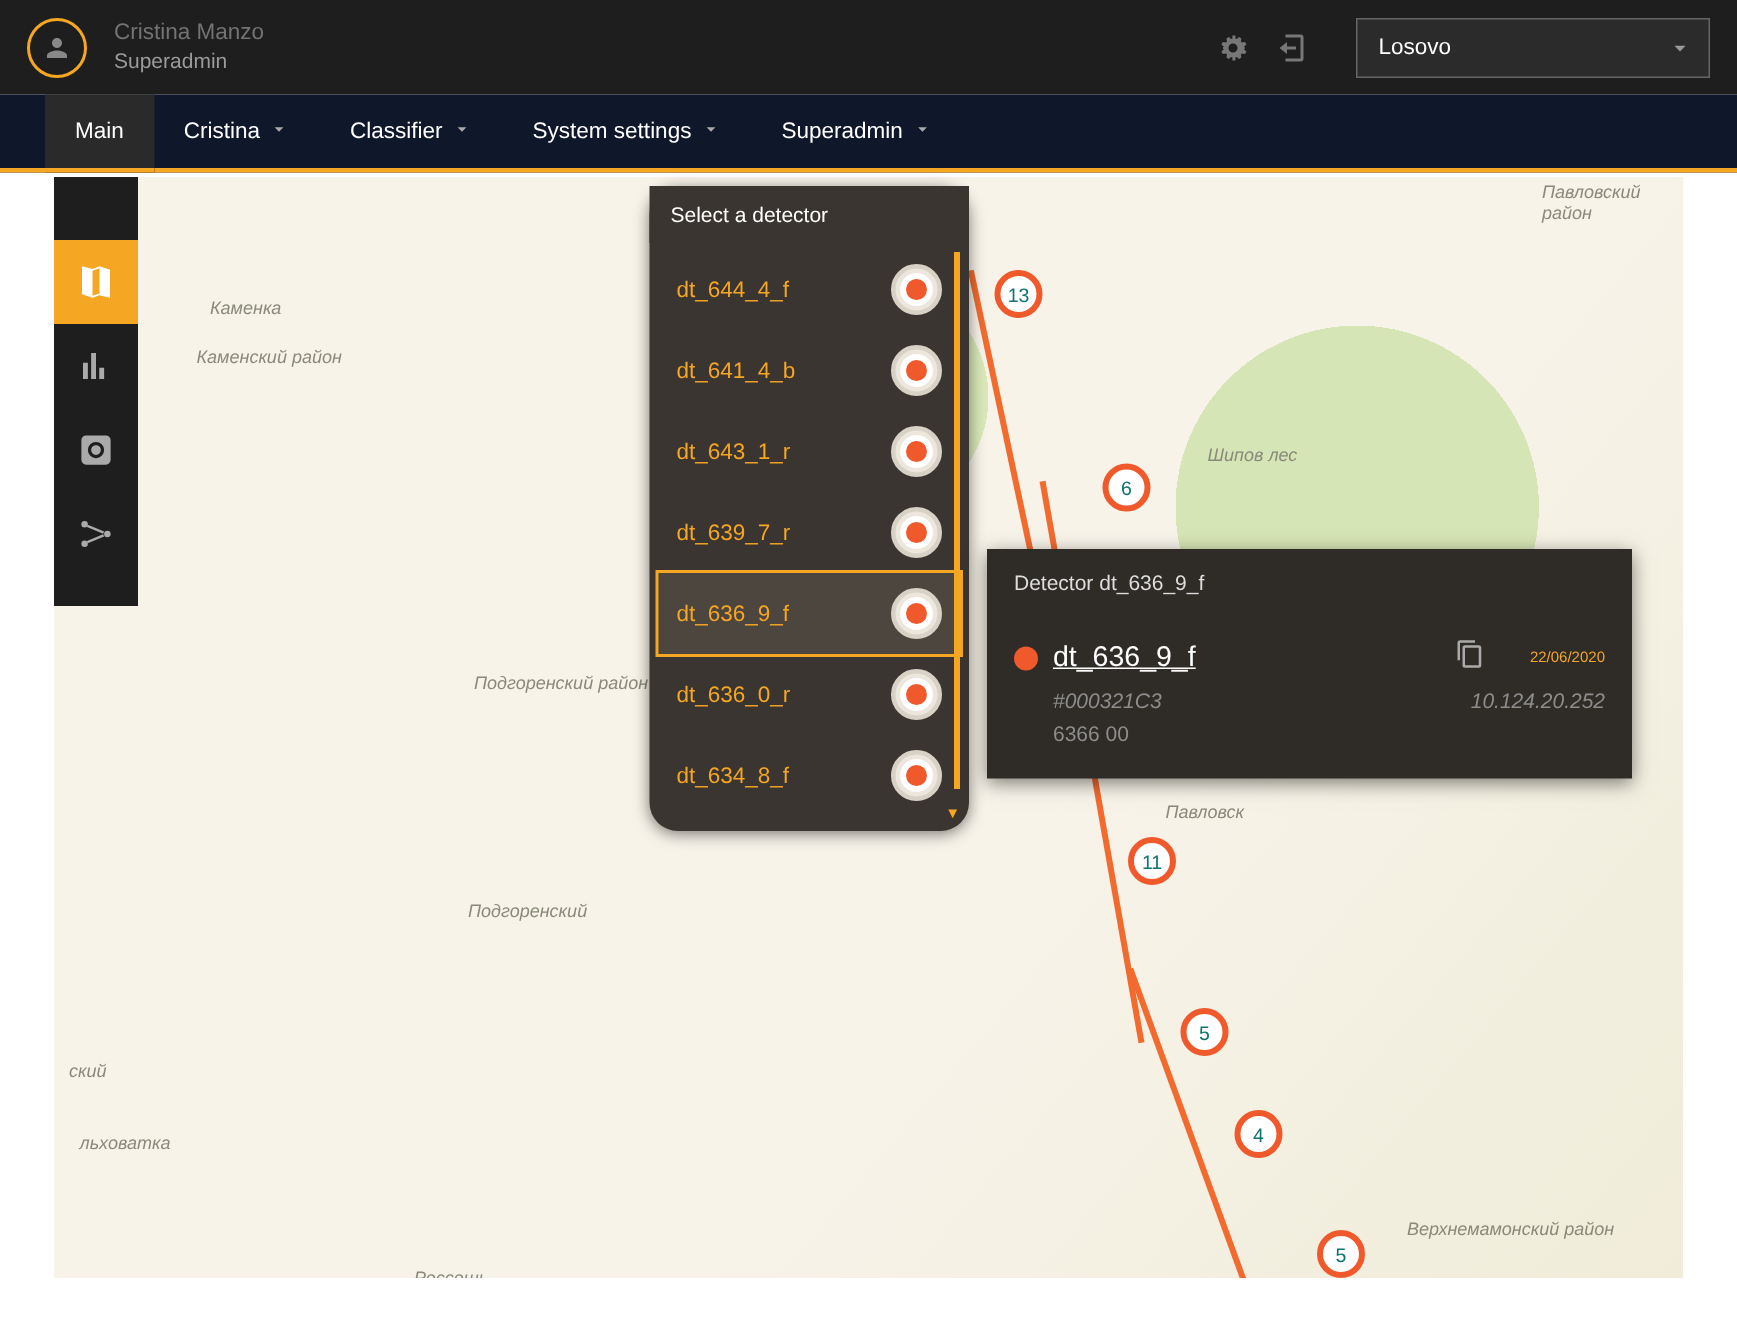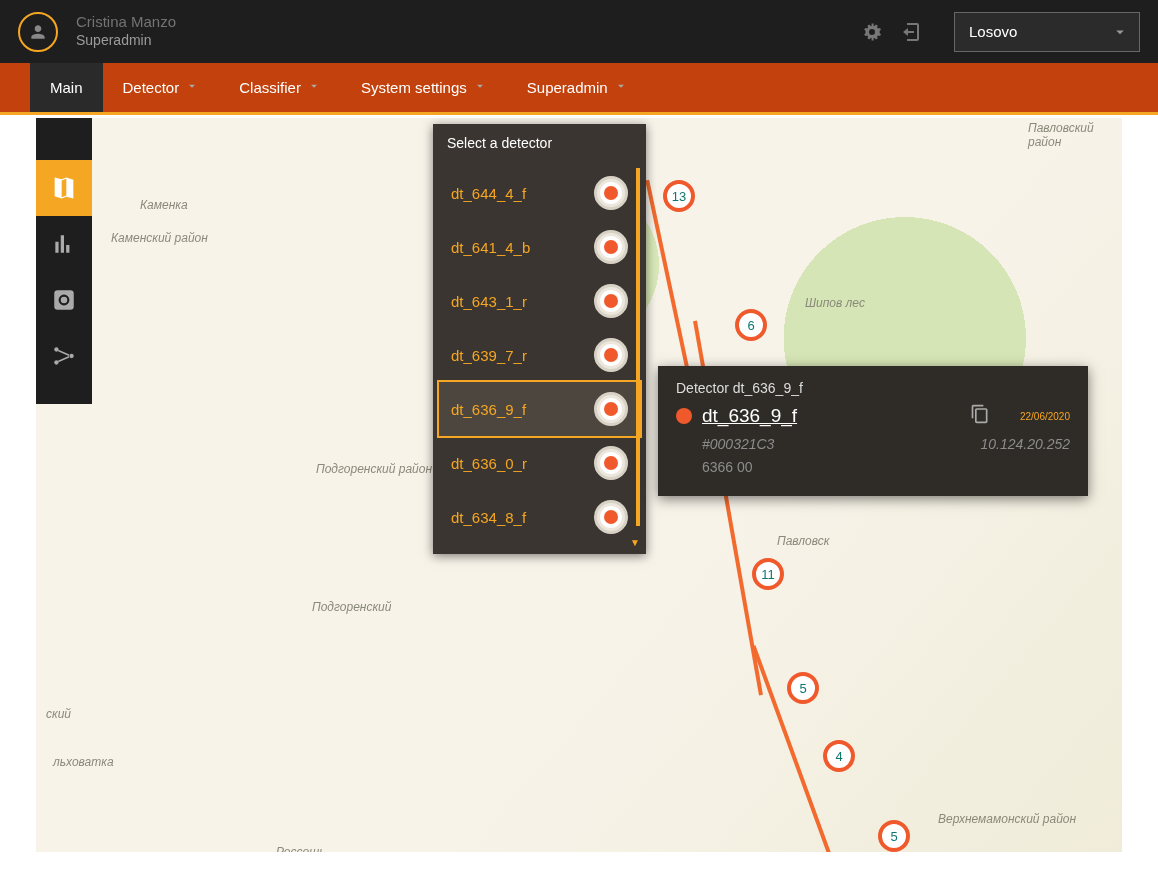--- a/index.html
+++ b/index.html
@@ -10,26 +10,26 @@
   .topbar { height: 63px; background: #1e1e1e; display: flex; align-items: center; padding: 0 18px; }
   .avatar { width: 40px; height: 40px; border-radius: 50%; border: 2px solid #f5a623; display: flex; align-items: center; justify-content: center; margin-right: 18px; }
   .avatar svg { width: 20px; height: 20px; fill: #888; }
   .user-block { display: flex; flex-direction: column; line-height: 1.25; }
   .user-name { color: #737373; font-size: 15px; }
   .user-role { color: #9b9b9b; font-size: 14px; }
   .topbar-spacer { flex: 1; }
   .topbar-actions { display: flex; align-items: center; gap: 10px; margin-right: 30px; }
   .icon-btn { width: 28px; height: 28px; display:flex; align-items:center; justify-content:center; }
   .icon-btn svg { fill:#777; }
-  .location-select { height: 40px; border: 1px solid #666; background: #2b2b2b; display: flex; align-items: center; padding: 0 14px; width: 186px; position: relative; }
+  .location-select { height: 40px; border: 1px solid #666; background: #2b2b2b; display: flex; align-items: center; padding: 0 14px; width: 236px; position: relative; }
   .location-select span { color: #fff; font-size: 15px; }
   .location-select .chev { position:absolute; right:10px; top:10px; }
 
   
-  .menubar { height: 52px; background: #c2410c; display: flex; align-items: stretch; padding-left: 30px; border-bottom: 3px solid #f5a623;}
+  .menubar { height: 52px; background: #0f172a; display: flex; align-items: stretch; padding-left: 30px; border-bottom: 3px solid #f5a623;}
   .menuitem { color:#fff; font-size:15px; display:flex; align-items:center; padding: 0 20px; gap:6px; cursor:pointer; }
   .menuitem.active { background:#2a2a2a; border-bottom: 3px solid #f5a623; margin-bottom:-3px;}
   .menuitem .chev svg { fill:#aaa; }
 
   
   .sidebar { position:absolute; left:36px; top:118px; width:56px; background:#1e1e1e; padding-top:4px; padding-bottom:20px; }
   .side-btn { height:56px; display:flex; align-items:center; justify-content:center; }
   .side-btn.active { background:#f5a623; }
   .side-btn svg { fill:#aaa; }
   .side-btn.active svg { fill:#fff; }
@@ -46,34 +46,34 @@
   }
   .map-label { position:absolute; color:#8a8a7a; font-size:12px; font-style:italic;}
   
   
   .road { position:absolute; background:#f26a2e; }
   
   
   .map-marker { position:absolute; width:32px; height:32px; border:4px solid #f0592b; background:#fff; border-radius:50%; display:flex; align-items:center; justify-content:center; font-size:13px; color:#0f766e; font-weight:500;}
 
   
-  .detector-panel { position:absolute; left:433px; top:124px; width:213px; background:#3a3530; box-shadow:0 2px 10px rgba(0,0,0,0.5); }
+  .detector-panel { position:absolute; left:433px; top:124px; width:213px; background:#3a3530; box-shadow:0 2px 10px rgba(0,0,0,0.5);border-radius:19px; }
   .detector-header { padding: 11px 14px; color:#fff; font-size:14px; background:#3a3530;}
   .detector-list { position:relative; padding: 4px 6px 10px 6px; }
   .detector-list::after { content:''; position:absolute; right:6px; top:6px; bottom:28px; width:4px; background:#f5a623; }
   .detector-item { display:flex; align-items:center; justify-content:space-between; padding:10px 12px; cursor:pointer;}
   .detector-item .label { color:#f5a623; font-size:15px; }
   .detector-item.selected { outline:2px solid #f5a623; background:#4d463f; }
   .radio-btn { width:34px; height:34px; border-radius:50%; background:#ece6dc; border:3px solid #d8d2c6; display:flex; align-items:center; justify-content:center;}
   .radio-btn .inner { width:14px; height:14px; border-radius:50%; background:#f0592b; box-shadow:0 0 0 4px #fff, 0 0 0 6px #ece6dc;}
   .scroll-ind {position:absolute;right:6px;bottom:6px;color:#f5a623;font-size:10px;}
 
   
   .detail-card { position:absolute; left:658px; top:366px; width:430px; background:#2f2c28; padding:14px 18px 20px; box-shadow:0 3px 12px rgba(0,0,0,0.5);}
-  .detail-title { color:#ddd; font-size:14px; margin-bottom:8px;}
+  .detail-title { color:#ddd; font-size:14px; margin-bottom:30px;}
   .detail-row1 { display:flex; align-items:center; gap:10px; }
   .detail-dot { width:16px; height:16px; border-radius:50%; background:#f0592b; }
   .detail-name { color:#fff; font-size:19px; text-decoration:underline; font-weight:500;}
   .detail-copy { margin-left:auto; margin-right:20px; }
   .detail-copy svg{fill:#aaa;}
   .detail-date { color:#f5a623; font-size:10px; }
   .detail-row2 { display:flex; justify-content:space-between; margin-top:8px; padding-left:26px;font-style:italic;}
   .detail-val { color:#8c8c8c; font-size:14px; }
   .detail-val.right { text-align:right; }
   .detail-row3 { margin-top:6px; padding-left:26px;}
@@ -116,21 +116,21 @@
           </svg>
       </span>
     </div>
   </div>
 
   <div class="menubar">
       <div class="menuitem active">
         <span>Main</span>
       </div>
       <div class="menuitem">
-        <span>Detector</span> 
+        <span>Cristina</span> 
         <span class="chev"><svg width="14" height="14" viewBox="0 0 24 24">
             <path d="M7 10l5 5 5-5z"></path>
           </svg></span>
       </div>
       <div class="menuitem">
         <span>Classifier</span> 
         <span class="chev"><svg width="14" height="14" viewBox="0 0 24 24">
             <path d="M7 10l5 5 5-5z"></path>
           </svg></span>
       </div>
@@ -149,22 +149,22 @@
     </div>
 
   <div class="map">
     <div class="map-bg"></div>
 
     <div class="road" style="left:630px; top:60px; width:4px; height:200px; transform:rotate(-12deg);"></div>
     <div class="road" style="left:690px; top:200px; width:4px; height:380px; transform:rotate(-10deg);"></div>
     <div class="road" style="left:760px; top:520px; width:4px; height:260px; transform:rotate(-20deg);"></div>
     <div id="maplabels">
         <div class="map-label" style="left: 104px; top: 80px;">Каменка</div>
-        <div class="map-label" style="left: 75px; top: 113px; text-align: center;">Каменский район</div>
-        <div class="map-label" style="left: 280px; top: 344px; font-style: italic;">Подгоренский район</div>
+        <div class="map-label" style="left: 95px; top: 113px; text-align: center;">Каменский район</div>
+        <div class="map-label" style="left: 280px; top: 330px; font-style: italic;">Подгоренский район</div>
         <div class="map-label" style="left: 276px; top: 482px;">Подгоренский</div>
         <div class="map-label" style="left: 992px; top: 3px;">Павловский район</div>
         <div class="map-label" style="left: 769px; top: 178px;">Шипов лес</div>
         <div class="map-label" style="left: 741px; top: 416px;">Павловск</div>
         <div class="map-label" style="left: 902px; top: 694px;">Верхнемамонский район</div>
         <div class="map-label" style="left: 10px; top: 589px;">ский</div>
         <div class="map-label" style="left: 17px; top: 637px;">льховатка</div>
         <div class="map-label" style="left: 240px; top: 727px;">Россошь</div>
       </div>
     <div id="markers">

